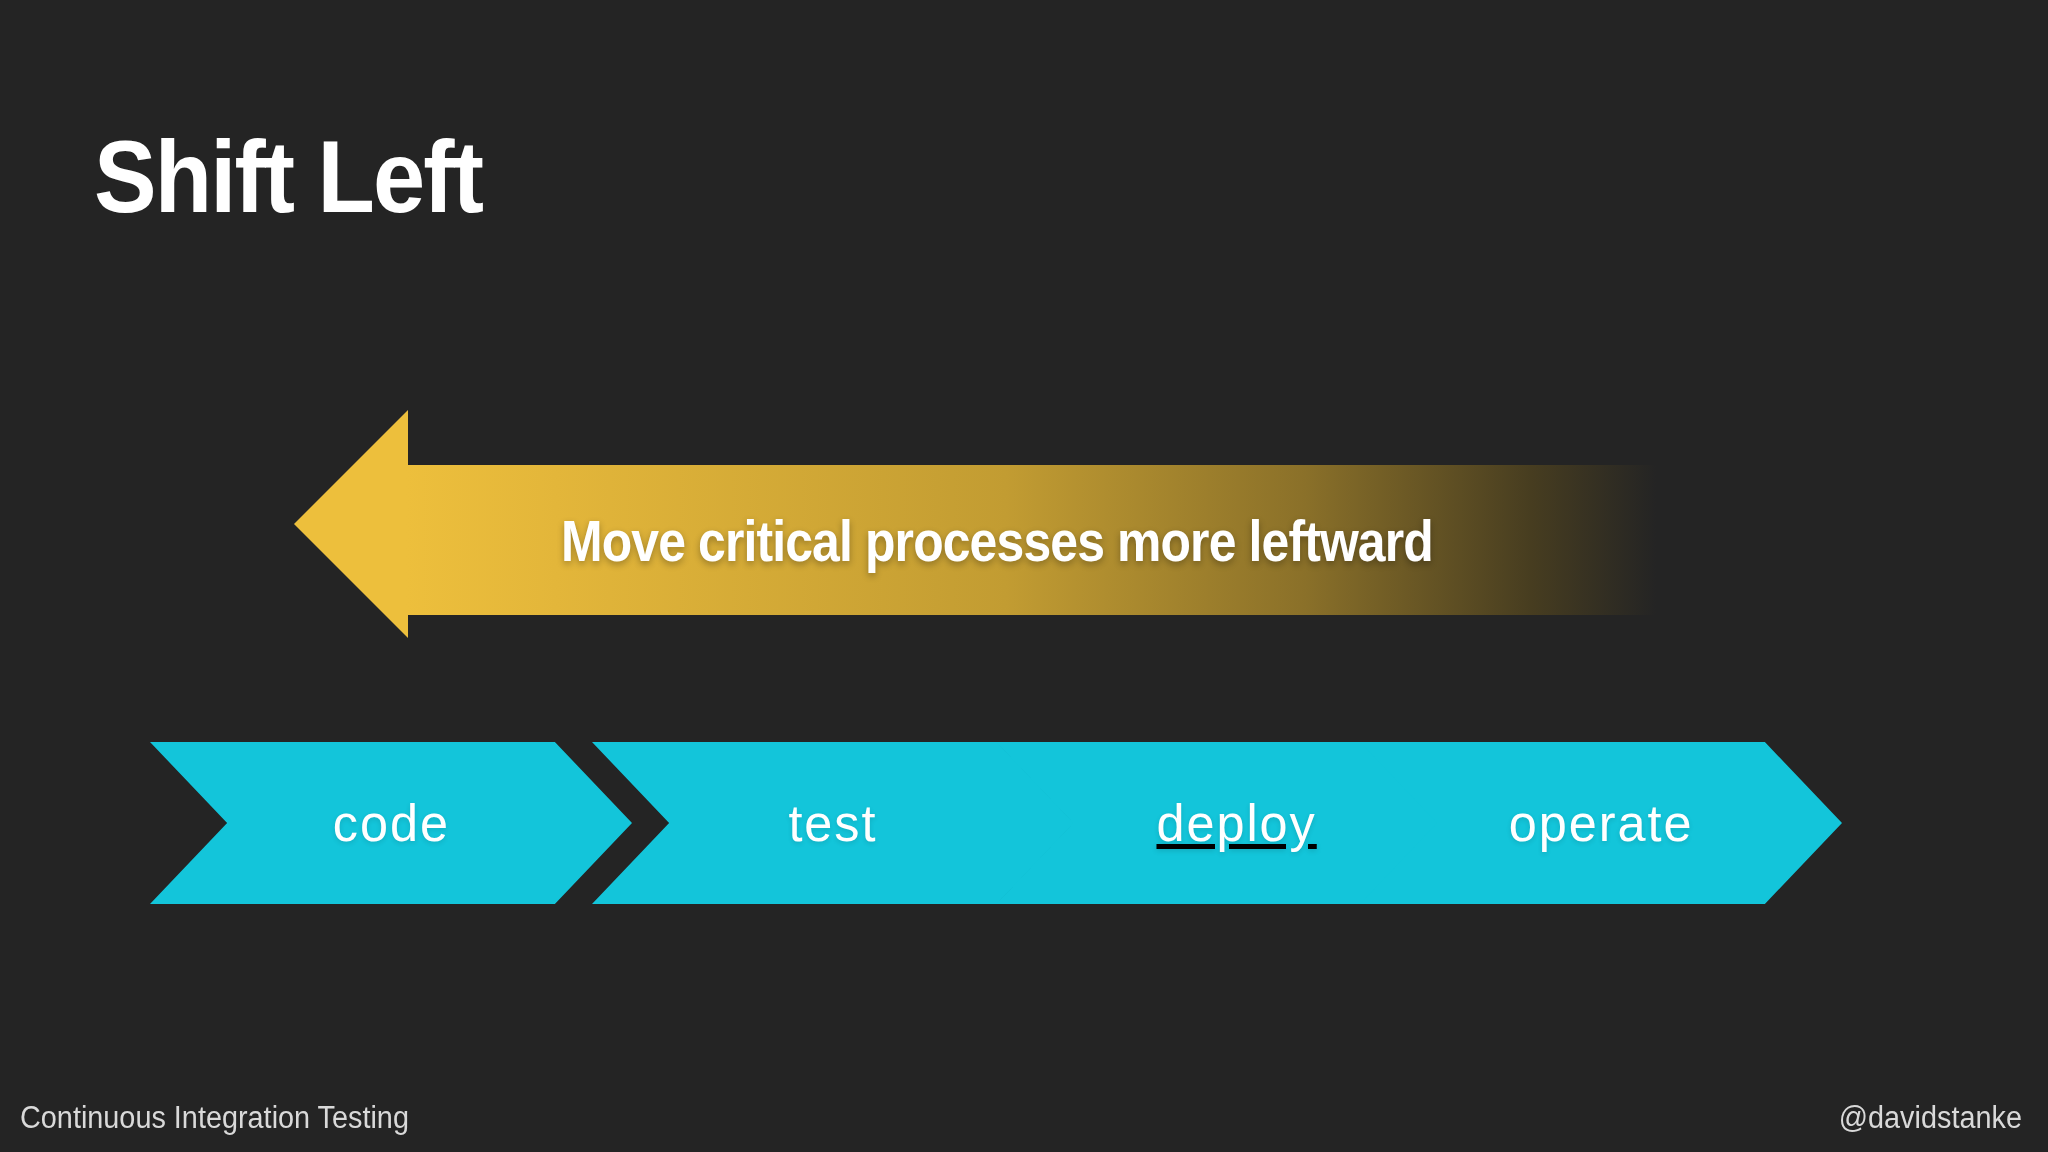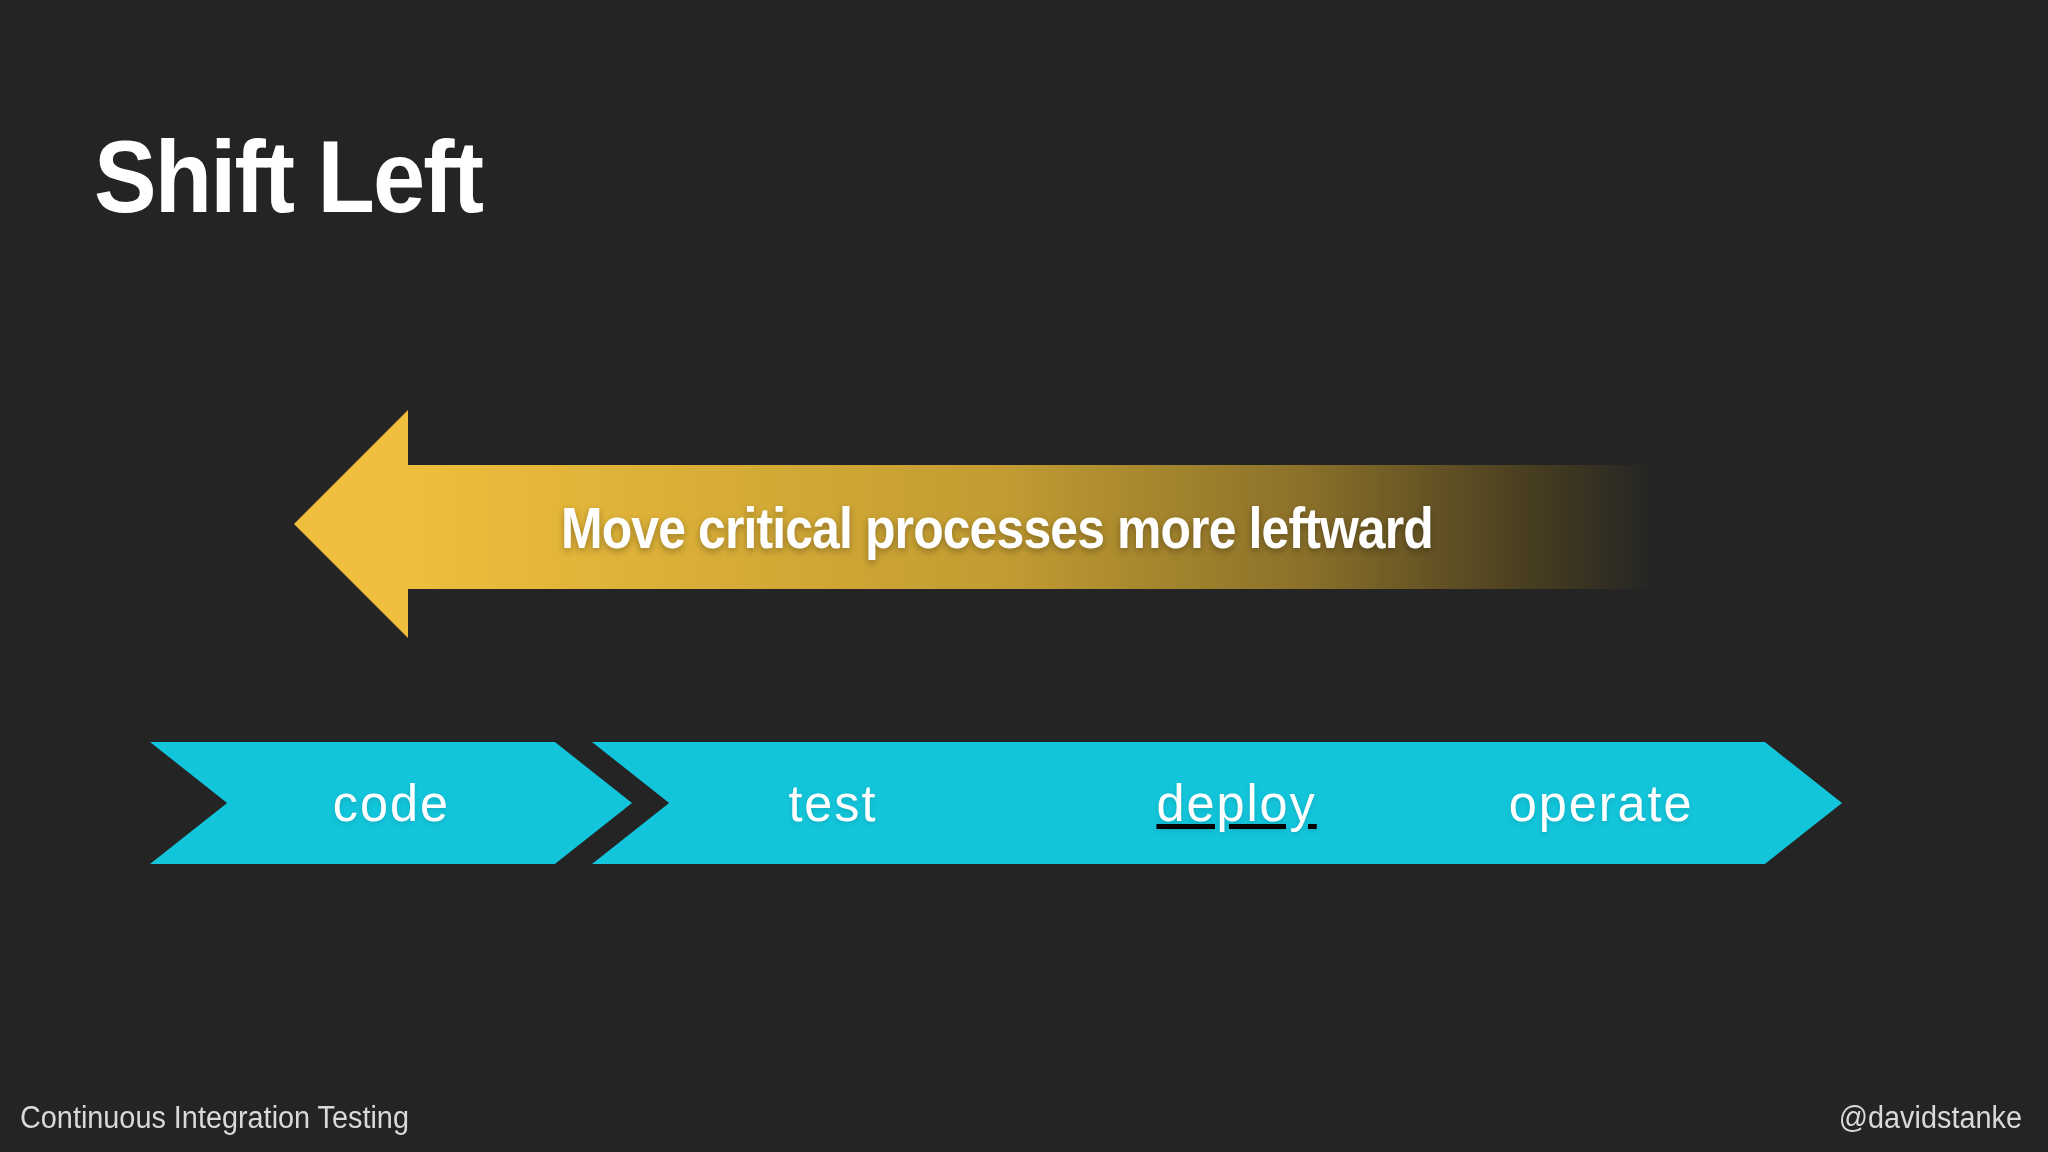--- a/index.html
+++ b/index.html
@@ -40,21 +40,21 @@
     width: 114px;
     height: 228px;
     background: var(--gold, #edbf3c);
     clip-path: polygon(100% 0%, 0% 50%, 100% 100%);
   }
   .arrow-shaft {
     position: absolute;
     left: 406px;
     top: 465px;
     width: 1250px;
-    height: 124px;
+    height: 150px;
     background: linear-gradient(90deg,
       var(--gold, #edbf3c) 0%,
       #e3b63a 12%,
       #c29c32 48%,
       #8a7029 72%,
       #473d20 90%,
       rgba(36,36,36,0) 100%);
     display: flex;
     align-items: center;
     justify-content: center;
@@ -70,21 +70,21 @@
     transform: scaleX(0.86);
     transform-origin: center center;
     text-shadow: 0 3px 8px rgba(0,0,0,0.30);
   }
 
   
   .chevron {
     position: absolute;
     top: 742px;
     width: 482px;
-    height: 122px;
+    height: 162px;
     background: var(--cyan, #13c5da);
     clip-path: polygon(0% 0%, 84% 0%, 100% 50%, 84% 100%, 0% 100%, 16% 50%);
     display: flex;
     align-items: center;
     justify-content: center;
   }
   .chevron:nth-of-type(1) { left: 150px; }
   .chevron:nth-of-type(2) { left: 592px; }
   .chevron:nth-of-type(3) { left: 996px; text-decoration: underline; }
   .chevron:nth-of-type(4) { left: 1360px; }

